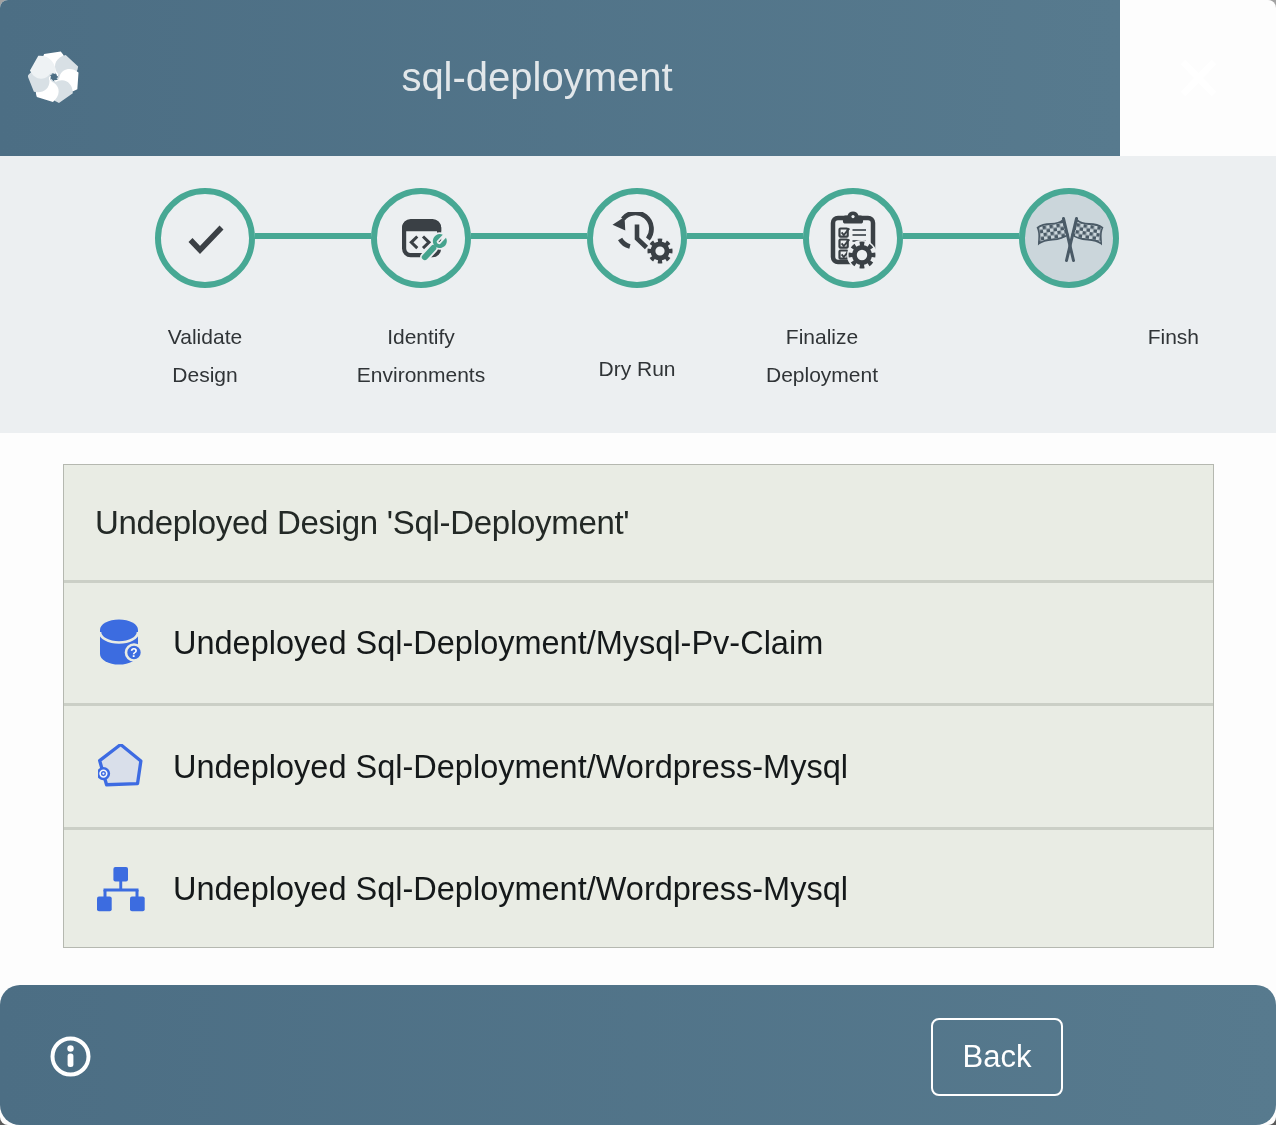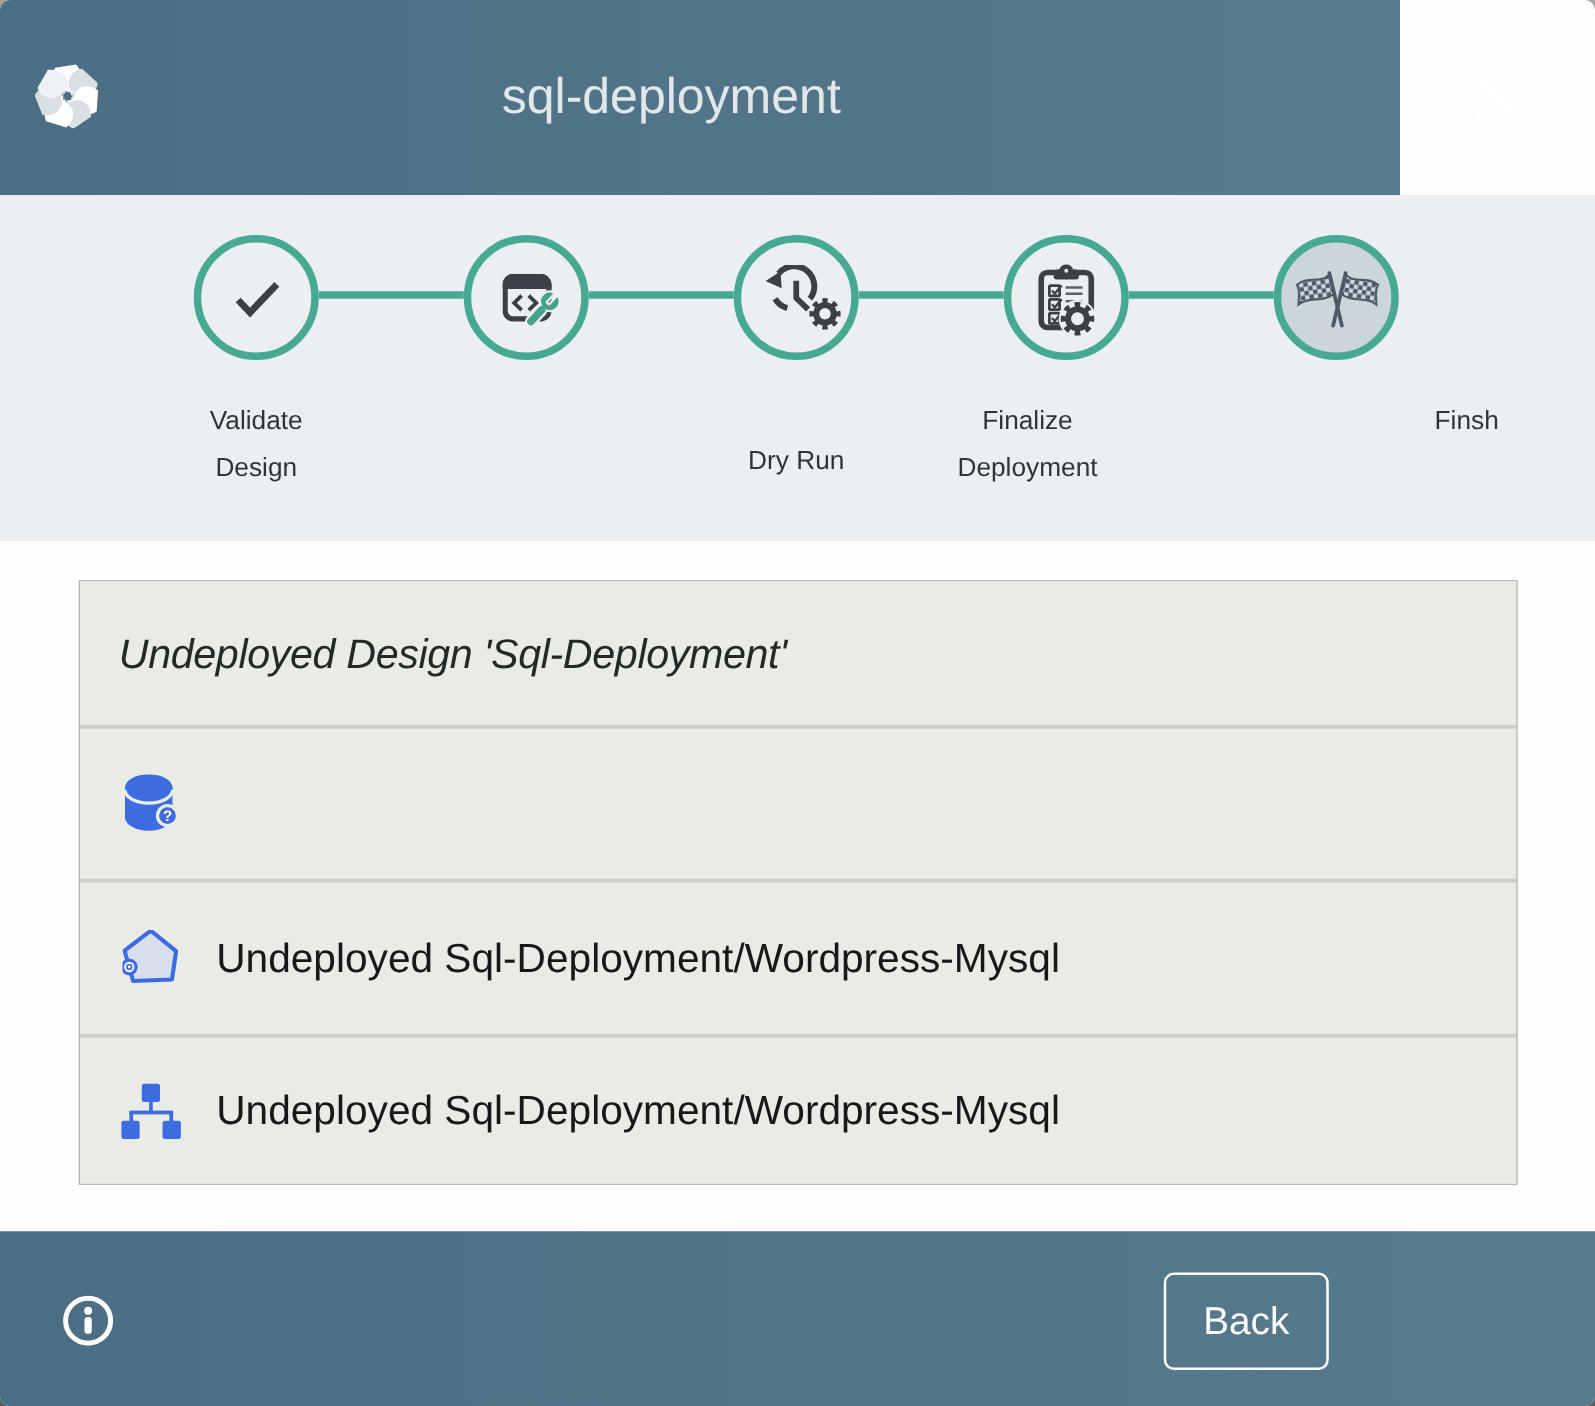--- a/index.html
+++ b/index.html
@@ -11,27 +11,27 @@
   .closex{position:absolute;left:1180px;top:59px;}
   .stepper{position:absolute;left:0;top:156px;width:1276px;height:277px;background:#eceff1;}
   .circ{position:absolute;top:32px;width:88px;height:88px;border:6px solid #47a894;border-radius:50%;background:#eceff1;}
   .circ.last{background:#cbd6db;}
   .conn{position:absolute;top:77px;height:6px;background:#47a894;}
   .lbl{position:absolute;top:162px;width:260px;text-align:center;font-size:21px;line-height:38px;color:#303437;}
   .content{position:absolute;left:0;top:433px;width:1276px;height:552px;background:#fdfdfd;}
   .panel{position:absolute;left:63px;top:31px;width:1149px;border:1px solid #b5b8b0;background:#cbcfc6;}
   .row{position:relative;background:#e9ece4;}
   .row + .row{margin-top:3px;}
-  .row1{height:115px;font-style:italic;}
+  .row1{height:115px;}
   .row2{height:120px;}
   .row3{height:121px;}
   .row4{height:117px;}
   .rtxt1{position:absolute;left:31px;top:50%;transform:translateY(-50%);font-size:33px;letter-spacing:-0.3px;color:#232926;}
   .rtxt{position:absolute;left:109px;top:50%;transform:translateY(-50%);font-size:32.5px;color:#15191a;}
-  .ftr{position:absolute;left:0;top:985px;width:1276px;height:140px;background:linear-gradient(to right,#4c6e84,#577a8e);}
+  .ftr{position:absolute;left:0;top:985px;width:1276px;height:140px;background:linear-gradient(to right,#4c6e84,#577a8e);border-radius:20px;}
   .btn{position:absolute;top:33px;height:78px;border-radius:8px;font-size:31px;color:#fff;display:flex;align-items:center;justify-content:center;box-sizing:border-box;}
   .back{left:931px;width:132px;border:2px solid #fff;}
   .finish{left:1098px;width:147px;background:#4bae96;}
   .info{position:absolute;left:50px;top:1036px;}
 </style>
 </head>
 <body>
 <div class="modal">
   <div class="hdr">
     <svg class="logo" width="52" height="52" viewBox="-25 -25 50 50">
@@ -119,37 +119,39 @@
       <g stroke="#4a5a66" stroke-width="3" stroke-linecap="round">
         <path d="M 28.5 2.5 L 38.5 44.5"></path>
         <path d="M 41.5 2.5 L 31.5 44.5"></path>
       </g>
       <g>
         <path transform="rotate(-8 29 6)" d="M 28 4 C 20 10 12 2 2 8 C 4 14 2 18 1 24 C 11 18 20 26 31 19 C 29.5 14 29 9 28 4 Z" fill="url(#ck)" stroke="#4a5a66" stroke-width="1.6"></path>
         <path transform="rotate(8 41 6)" d="M 42 4 C 50 10 58 2 68 8 C 66 14 68 18 69 24 C 59 18 50 26 39 19 C 40.5 14 41 9 42 4 Z" fill="url(#ck)" stroke="#4a5a66" stroke-width="1.6"></path>
       </g>
     </svg>
     <div class="lbl" style="left:75px;">Validate<br>Design</div>
+    <div class="lbl" style="left:291px;">Identify<br>Environments</div>
     <div class="lbl" style="left:507px;margin-top:32px;">Dry Run</div>
     <div class="lbl" style="left:692px;">Finalize<br>Deployment</div>
     <div class="lbl" style="left:939px;text-align:right;">Finsh</div>
   </div>
   <div class="content">
     <div class="panel">
       <div class="row row1">
           <div class="rtxt1">Undeployed Design 'Sql-Deployment'</div>
         </div>
       <div class="row row2">
         <svg style="position:absolute;left:35px;top:33px;" width="46" height="52" viewBox="0 0 46 52">
           <path d="M1 14 V38 A19 10.5 0 0 0 39 38 V14 Z" fill="#3c6ce0"></path>
           <ellipse cx="20" cy="14" rx="19" ry="10.5" fill="#3c6ce0"></ellipse>
           <path d="M1 16 A19 10.5 0 0 0 39 16" stroke="#e9ece4" stroke-width="2.6" fill="none"></path>
           <circle cx="35" cy="36.5" r="8" fill="#3c6ce0" stroke="#e9ece4" stroke-width="2.6"></circle>
           <text x="35" y="41" text-anchor="middle" font-family="Liberation Sans, sans-serif" font-size="12" font-weight="bold" fill="#ffffff">?</text>
         </svg>
+        <div class="rtxt">Undeployed Sql-Deployment/Mysql-Pv-Claim</div>
       </div>
       <div class="row row3">
         <svg style="position:absolute;left:34px;top:38px;" width="46" height="46" viewBox="0 0 50 50">
           <path d="M24.6 0.6 L46.6 18.4 L43 43 L9.3 44.3 L1.8 18 Z" fill="#d9dfea" stroke="#3d6be2" stroke-width="3.6" stroke-linejoin="round"></path>
           <circle cx="5.9" cy="32.2" r="5.9" fill="#f6f8fb" stroke="#3d6be2" stroke-width="2.8"></circle>
           <circle cx="5.9" cy="32.2" r="2" fill="none" stroke="#3d6be2" stroke-width="1.5"></circle>
         </svg>
         <div class="rtxt">Undeployed Sql-Deployment/Wordpress-Mysql</div>
       </div>
       <div class="row row4">

